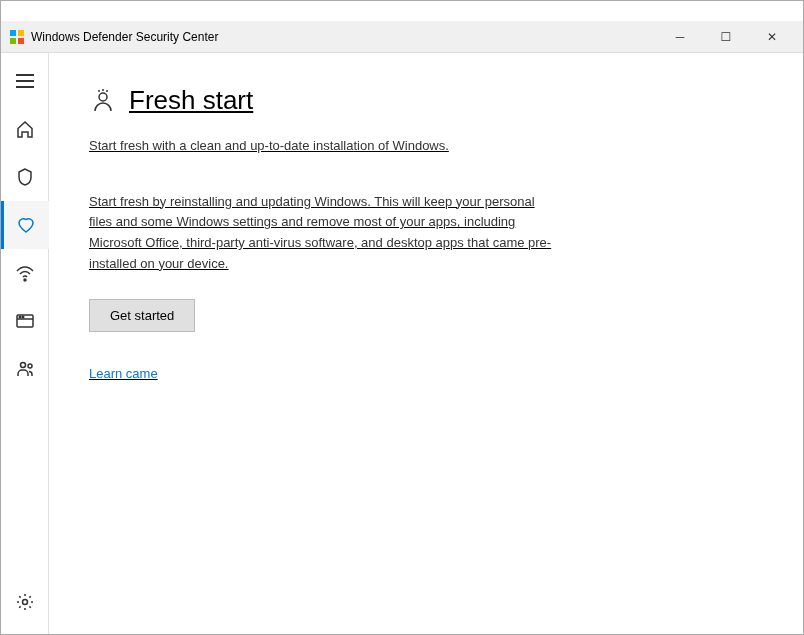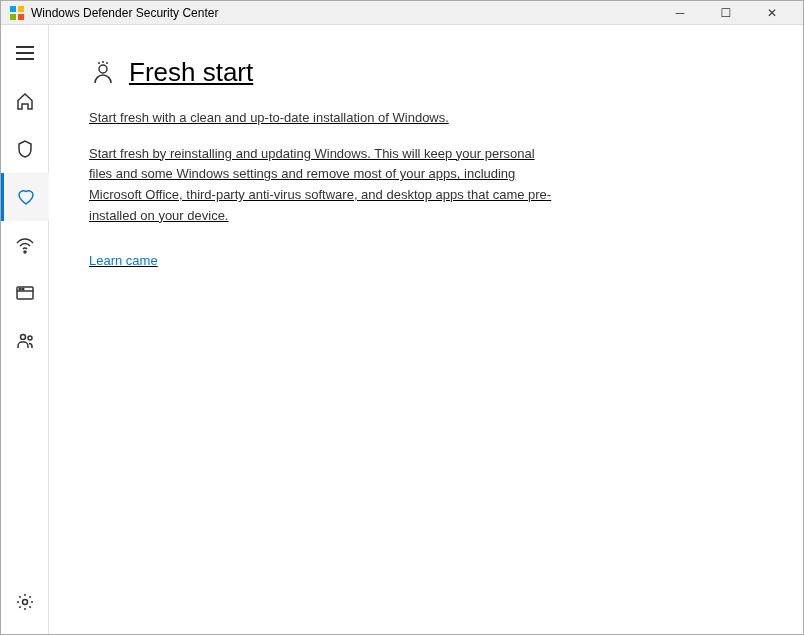--- a/index.html
+++ b/index.html
@@ -16,27 +16,28 @@
     .window {
       width: 804px;
       height: 635px;
       background: #fff;
       border: 1px solid #aaa;
       display: flex;
       flex-direction: column;
       box-shadow: 0 2px 10px rgba(0,0,0,0.2);
     }
     .titlebar {
-      height: 24px;
+      height: 32px;
       background: #f0f0f0;
       display: flex;
       align-items: center;
       padding: 0 8px;
       border-bottom: 1px solid #ddd;
       flex-shrink: 0;
+      margin-top: 20px;
     }
     .titlebar-icon {
       width: 16px;
       height: 16px;
       margin-right: 6px;
       display: flex;
       align-items: center;
       justify-content: center;
     }
     .titlebar-title {
@@ -135,21 +136,21 @@
       align-items: center;
     }
     .page-title {
       font-size: 26px;
       font-weight: 300;
       color: #000;
     }
     .description-primary {
       font-size: 13px;
       color: #333;
-      margin-bottom: 16px;
+      margin-bottom: 36px;
       line-height: 1.5;
     }
     .description-secondary {
       font-size: 13px;
       color: #333;
       line-height: 1.6;
       max-width: 470px;
       margin-bottom: 24px;
     }
     .get-started-btn {
@@ -275,20 +276,21 @@
         <h1 class="page-title">Fresh start</h1>
       </div>
 
       
       <p class="description-primary">Start fresh with a clean and up-to-date installation of Windows.</p>
 
       
       <p class="description-secondary">Start fresh by reinstalling and updating Windows. This will keep your personal files and some Windows settings and remove most of your apps, including Microsoft Office, third-party anti-virus software, and desktop apps that came pre-installed on your device.</p>
 
       
+      <button class="get-started-btn">Get started</button>
 
       
       <div>
         <a class="learn-more-link">Learn came</a>
       </div>
     </div>
   </div>
 </div>
 
 </body></html>

